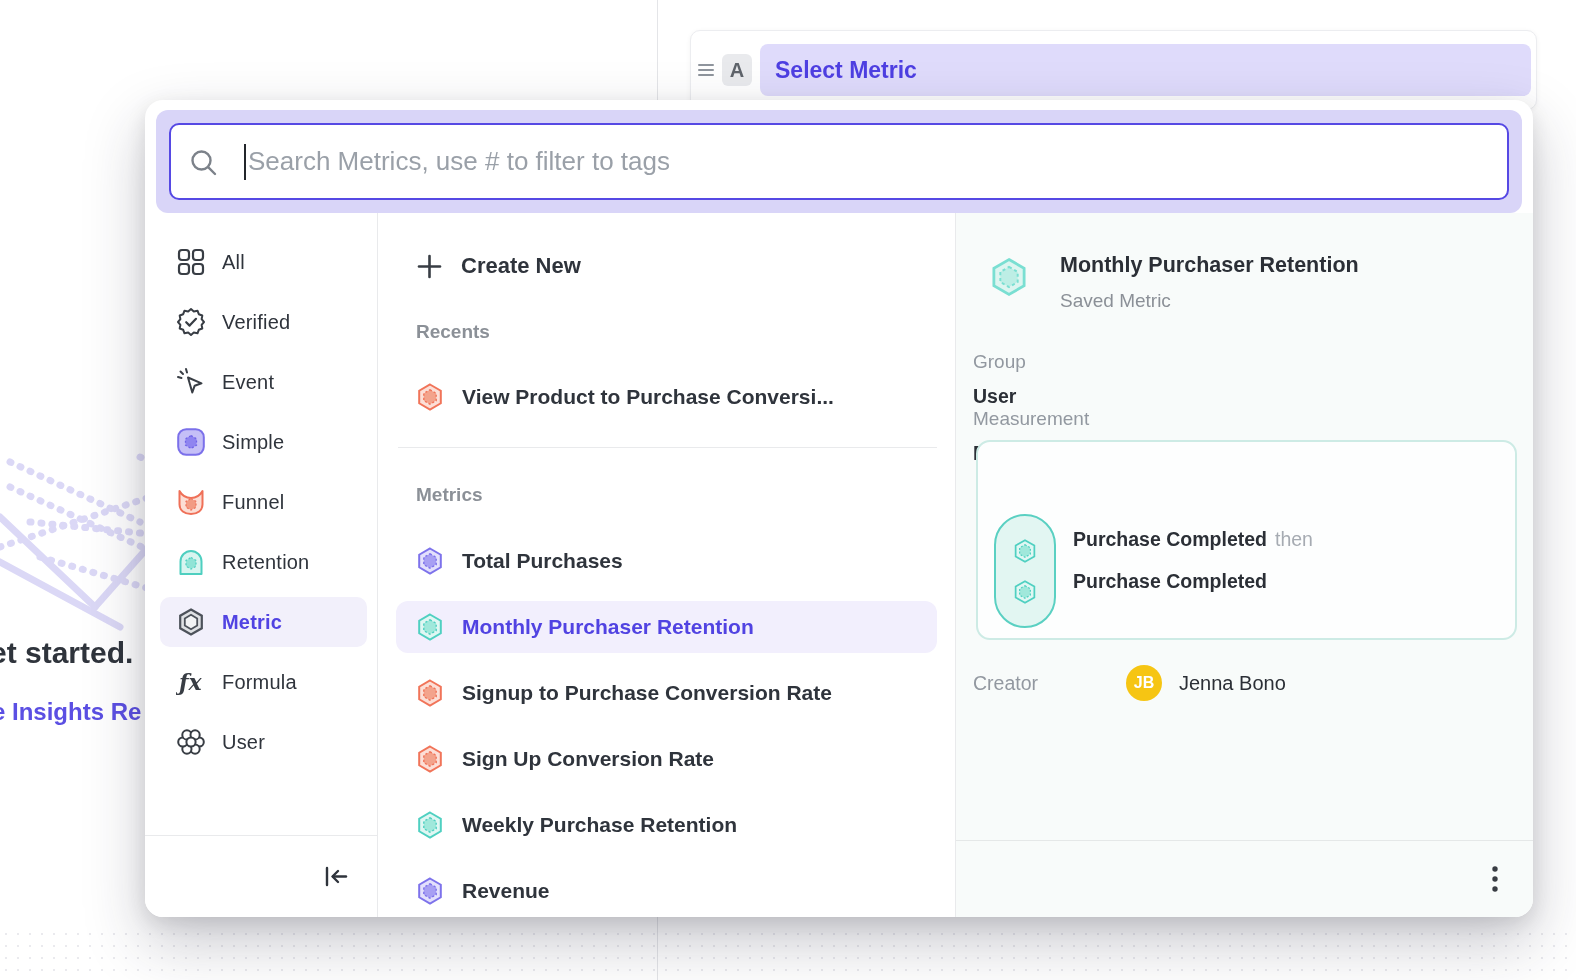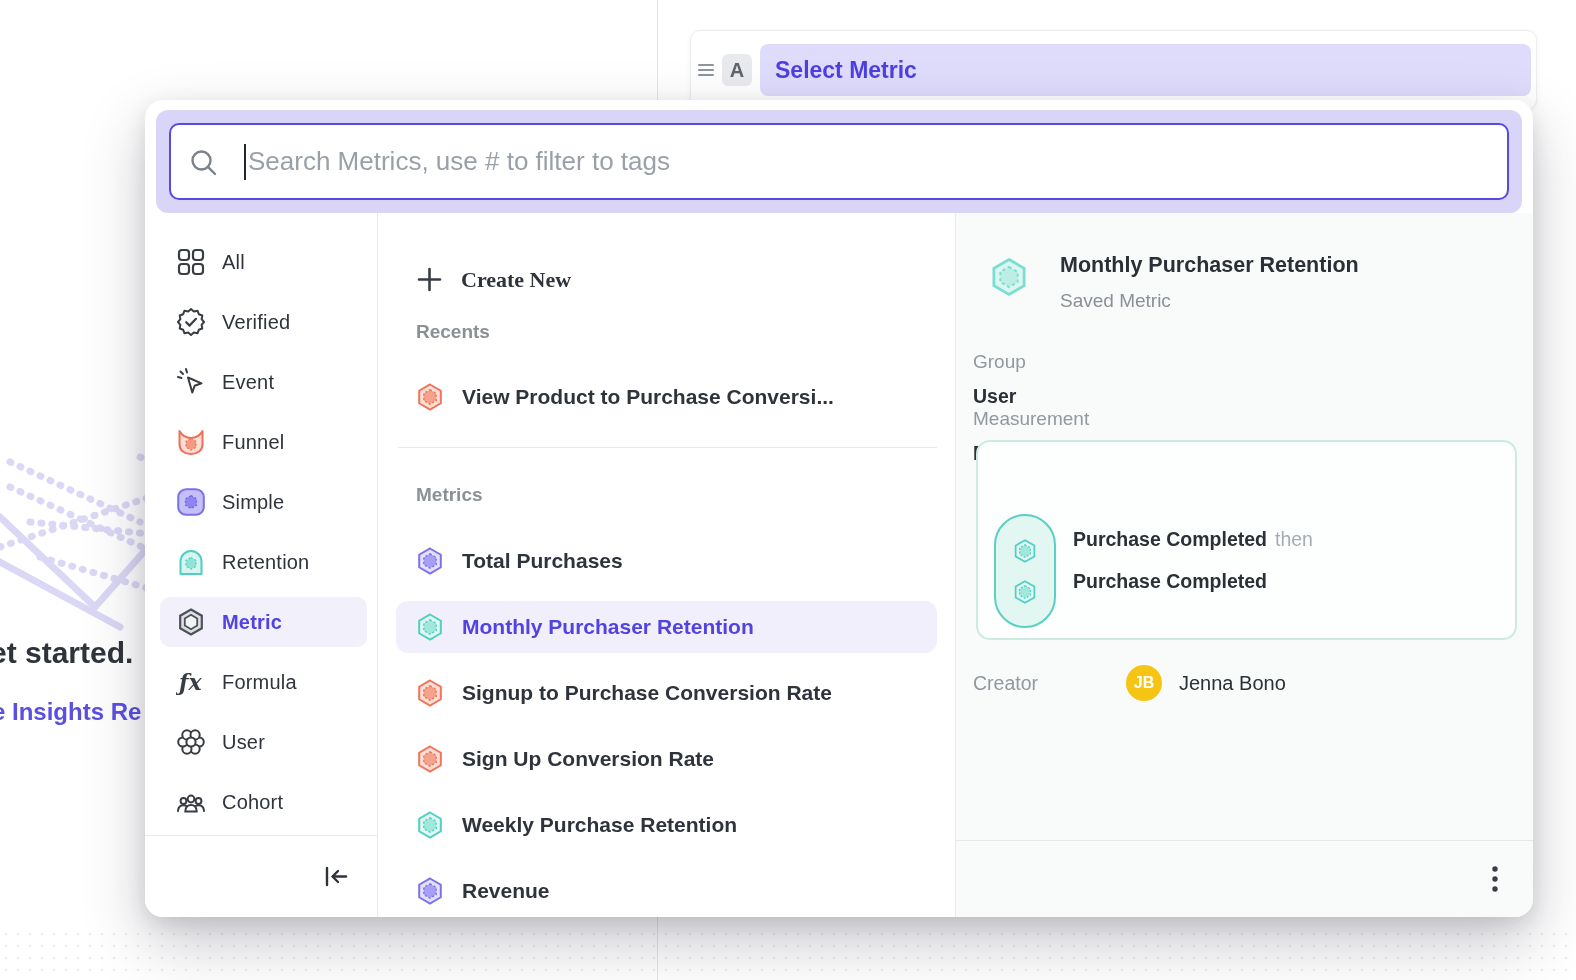--- a/index.html
+++ b/index.html
@@ -48,21 +48,21 @@
   .side-item.selected { background:#f2f0fb; }
   .side-item .icon { width:30px; height:30px; margin-right:16px; flex:none; display:flex;
     align-items:center; justify-content:center; }
   .side-item .lbl { font-size:20px; color:#2f343c; letter-spacing:.2px; }
   .side-item.selected .lbl { color:#5143e2; font-weight:700; }
   .side-footer { position:absolute; left:0; bottom:0; width:100%; height:82px; border-top:1px solid #e9eaec;
     display:flex; align-items:center; justify-content:flex-end; padding-right:25px; background:#fff; }
 
   
   .list-col { width:578px; border-right:1px solid #e9eaec; padding:26px 18px 0; flex:none; overflow:hidden; }
-  .create-row { height:54px; display:flex; align-items:flex-end; padding-left:20px; border-radius:12px;font-family:Liberation Serif, serif; }
+  .create-row { height:54px; display:flex; align-items:center; padding-left:20px; border-radius:12px; }
   .create-row .lbl { font-size:22px; font-weight:700; color:#2f343c; margin-left:18px; }
   .section-label { font-size:19px; font-weight:600; color:#8b9097; margin-left:20px; height:24px; }
   .section-label.recents { margin-top:28px; }
   .section-label.metrics { margin-top:36px; }
   .mrow { height:52px; display:flex; align-items:center; border-radius:12px; padding-left:19px; }
   .mrow .hex { flex:none; margin-right:17px; }
   .mrow .lbl { font-size:21px; font-weight:700; color:#2f343c; white-space:nowrap; }
   .mrow.selected { background:#f2effd; }
   .mrow.selected .lbl { color:#5143e2; }
   .mrow.recent { margin-top:26px; }
@@ -199,35 +199,35 @@
                   <line x1="2" y1="10" x2="5.5" y2="11"></line>
                   <line x1="4.5" y1="4.5" x2="7" y2="7"></line>
               </svg>
             </span>
             <span class="lbl">Event</span>
           </div>
 
           <div class="side-item">
             <span class="icon">
               <svg width="30" height="30" viewBox="0 0 30 30">
+                <rect x="2.2" y="2.2" width="25.6" height="25.6" rx="8" fill="#c5bff7" stroke="#7b70ea" stroke-width="2"></rect>
+                <polygon points="15,8.6 20.5,11.8 20.5,18.2 15,21.4 9.5,18.2 9.5,11.8" fill="#8f84f0" stroke="#6f63e8" stroke-width="1.3" stroke-dasharray="2 2"></polygon>
+              </svg>
+            </span>
+            <span class="lbl">Simple</span>
+          </div>
+
+          <div class="side-item">
+            <span class="icon">
+              <svg width="30" height="30" viewBox="0 0 30 30">
                 <path d="M3.5 4 C6 8.5 10 11 15 11 C20 11 24 8.5 26.5 4 L26.5 17.5 C26.5 23.5 21.5 27 15 27 C8.5 27 3.5 23.5 3.5 17.5 Z" fill="#fcded5" stroke="#ef7058" stroke-width="2" stroke-linejoin="round"></path>
                 <polygon points="15,11.5 20,14.4 20,20.2 15,23.1 10,20.2 10,14.4" fill="#f29b83" stroke="#ef7058" stroke-width="1.2" stroke-dasharray="2 2"></polygon>
               </svg>
             </span>
             <span class="lbl">Funnel</span>
-          </div>
-
-          <div class="side-item">
-            <span class="icon">
-              <svg width="30" height="30" viewBox="0 0 30 30">
-                <rect x="2.2" y="2.2" width="25.6" height="25.6" rx="8" fill="#c5bff7" stroke="#7b70ea" stroke-width="2"></rect>
-                <polygon points="15,8.6 20.5,11.8 20.5,18.2 15,21.4 9.5,18.2 9.5,11.8" fill="#8f84f0" stroke="#6f63e8" stroke-width="1.3" stroke-dasharray="2 2"></polygon>
-              </svg>
-            </span>
-            <span class="lbl">Simple</span>
           </div>
 
           <div class="side-item">
             <span class="icon">
               <svg width="30" height="30" viewBox="0 0 30 30">
                 <path d="M4.5 27 L4.5 14.5 A10.5 10.5 0 0 1 25.5 14.5 L25.5 27 Z" fill="#d8f5f0" stroke="#4ecfc0" stroke-width="2" stroke-linejoin="round"></path>
                 <polygon points="15,10.5 20,13.4 20,19.2 15,22.1 10,19.2 10,13.4" fill="#90e4d6" stroke="#4ecfc0" stroke-width="1.2" stroke-dasharray="2 2"></polygon>
               </svg>
             </span>
             <span class="lbl">Retention</span>
@@ -260,33 +260,20 @@
                   <circle cx="10.9" cy="22.1" r="4.6"></circle>
                 <circle cx="6.8" cy="15" r="4.6"></circle>
                   <circle cx="10.9" cy="7.9" r="4.6"></circle>
                   <circle cx="19.1" cy="7.9" r="4.6"></circle>
                 <circle cx="15" cy="15" r="4.6"></circle>
               </svg>
             </span>
             <span class="lbl">User</span>
           </div>
 
-          <div class="side-item">
-            <span class="icon">
-              <svg width="30" height="30" viewBox="0 0 30 30" fill="#fff" stroke="#383d44" stroke-width="2" stroke-linecap="round">
-                <circle cx="7.5" cy="14" r="2.9"></circle>
-                  <circle cx="22.5" cy="14" r="2.9"></circle>
-                <path d="M2 24 c.2-3.8 2.5-5.7 5.5-5.7 1.3 0 2.4.35 3.3 1"></path>
-                <path d="M28 24 c-.2-3.8-2.5-5.7-5.5-5.7-1.3 0-2.4.35-3.3 1"></path>
-                <circle cx="15" cy="12" r="3.4"></circle>
-                <path d="M9.3 24.5 c0-4.4 2.6-6.6 5.7-6.6 s5.7 2.2 5.7 6.6 Z"></path>
-              </svg>
-            </span>
-            <span class="lbl">Cohort</span>
-          </div>
 
         </div>
 
         <div class="side-footer">
           <span style="display:flex;">
             <svg width="32" height="33" viewBox="0 0 32 33" fill="none" stroke="#2f343c" stroke-width="2.4" stroke-linecap="round" stroke-linejoin="round">
               <line x1="7" y1="8" x2="7" y2="25"></line>
               <line x1="26" y1="16.5" x2="13" y2="16.5"></line>
               <path d="M18 11 L12.5 16.5 L18 22"></path>
             </svg>

